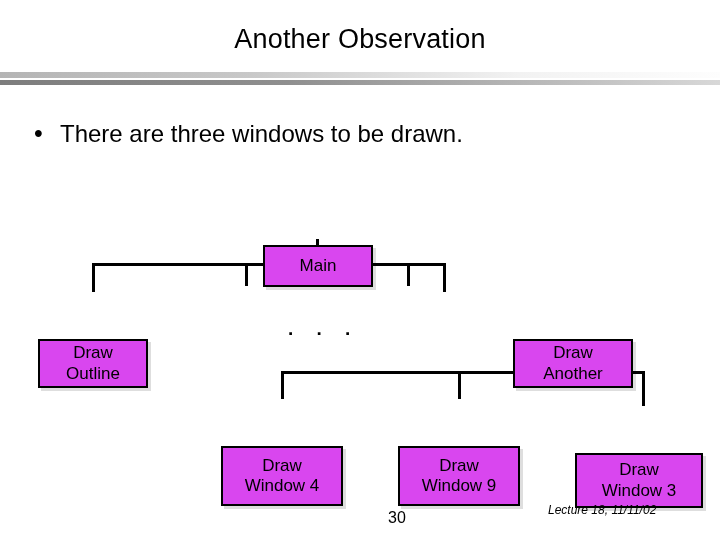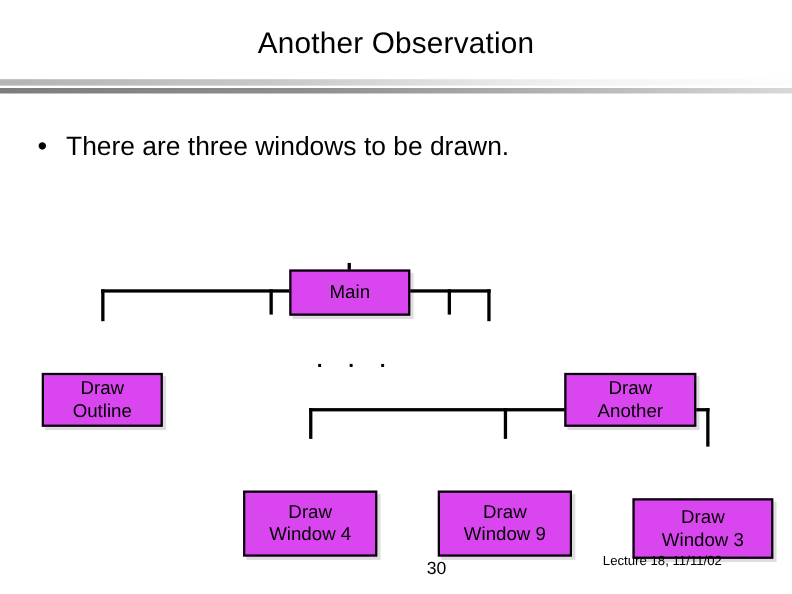--- a/index.html
+++ b/index.html
@@ -170,20 +170,21 @@
     color: #000000;
     margin-left: 36px;
   }
   .footer-right {
     position: absolute;
     left: 548px;
     top: 503px;
     font-size: 12px;
     color: #000000;
     white-space: nowrap;
+    font-style: italic;
   }
 </style>
 </head>
 <body>
 
 <div class="slide">
 
   <div class="slide-title">Another Observation</div>
 
   <div class="rule-wrap">

